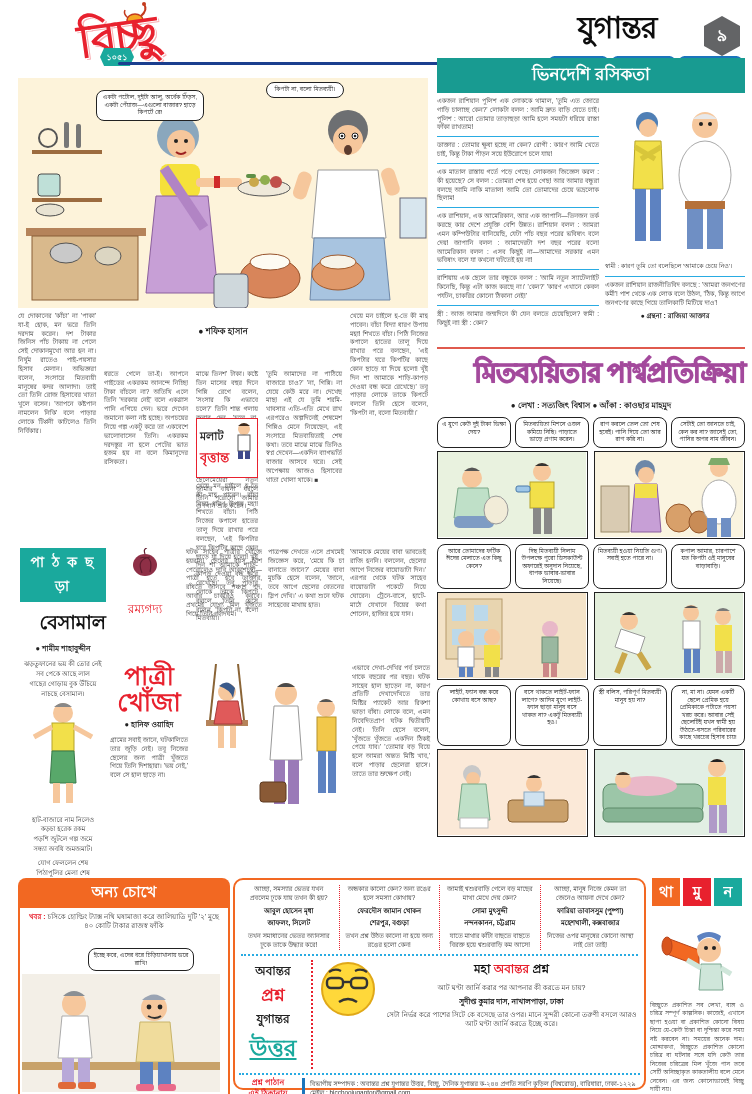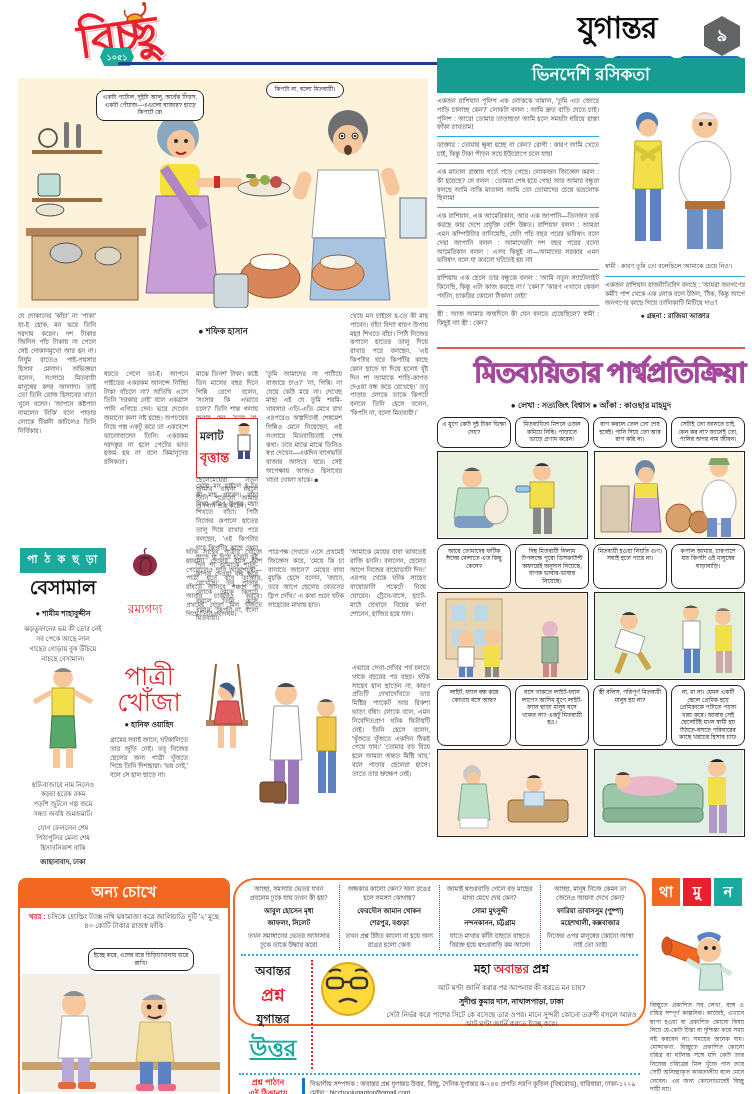--- a/index.html
+++ b/index.html
@@ -62,48 +62,48 @@
   .strip-credit { font-size:8px; font-weight:bold; text-align:center; color:#222; margin-top:2px; }
   .strip-row { margin-top:5px; }
   .strip-bubbles { display:flex; gap:4px; align-items:stretch; }
   .strip-bubbles .bubble { flex:1; }
   .strip-panels { display:flex; gap:6px; margin-top:3px; }
   .panel { width:151px; height:88px; border:1.5px solid #222; position:relative; overflow:hidden; }
   .panel svg { display:block; }
 
   
   #reader { position:absolute; left:20px; top:548px; width:86px; height:326px; text-align:center; }
-  .reader-box { background:#1aa99d; color:#fff; font-size:11px; font-weight:bold; padding:3px 2px; letter-spacing:2px; }
-  .reader-title { font-size:19px; font-weight:bold; color:#111; font-family:"Liberation Serif","DejaVu Serif",serif; }
+  .reader-box { background:#1aa99d; color:#fff; font-size:14px; font-weight:bold; padding:3px 2px; letter-spacing:2px; }
+  .reader-title { font-size:19px; font-weight:bold; color:#111; margin-top:6px; font-family:"Liberation Serif","DejaVu Serif",serif;text-align:right; }
   .reader-byline { font-size:7.5px; font-weight:bold; margin-top:3px; color:#222; }
   .poem { font-size:6.6px; line-height:1.5; color:#333; margin-top:4px; }
   .reader-loc { font-size:6.8px; font-weight:bold; margin-top:3px; color:#222; }
 
   
   #romyo { position:absolute; left:110px; top:548px; width:320px; height:326px; }
   .romyo-top { display:flex; gap:6px; }
   .romyo-label-wrap { width:70px; text-align:center; }
   .romyo-label { color:#e8212e; font-weight:normal; font-size:12px; margin-top:18px; }
   .romyo-col { width:76px; }
   .patri-bottom { position:absolute; left:0; top:116px; width:320px; display:flex; gap:6px; }
-  .patri-title { color:#e8212e; font-weight:normal; font-size:25px; line-height:1.02; text-align:center; font-family:"Liberation Serif","DejaVu Serif",serif; }
+  .patri-title { color:#e8212e; font-weight:bold; font-size:25px; line-height:1.02; text-align:center; font-family:"Liberation Serif","DejaVu Serif",serif; }
   .patri-byline { font-size:7.5px; font-weight:bold; text-align:center; margin-top:4px; color:#222; }
   .patri-cartoon { width:152px; height:152px; background:#fff; }
 
   
   #onno { position:absolute; left:18px; top:878px; width:212px; height:212px; }
   .onno-banner { background:#f26822; color:#fff; font-size:15px; font-weight:bold; text-align:center; border-radius:8px 8px 0 0; padding:2px 0 3px; }
   .onno-box { border:2px solid #f26822; border-top:none; height:188px; padding:4px; position:relative; background:#fff; }
   .onno-news { font-size:7px; line-height:1.35; color:#333; text-align:center; }
   .onno-news b { color:#e8212e; }
   .onno-bubble { position:absolute; left:68px; top:40px; width:106px; z-index:2; }
   .onno-art { position:absolute; left:2px; bottom:2px; }
 
   
-  #qa-box { position:absolute; left:233px; top:878px; width:413px; height:148px; border:2px solid #f26822; border-radius:22px; padding:5px 4px 3px; background:#fff; }
+  #qa-box { position:absolute; left:233px; top:878px; width:413px; height:212px; border:2px solid #f26822; border-radius:10px; padding:5px 4px 3px; background:#fff; }
   .qa-cols { display:flex; }
   .qa-col { flex:1; padding:0 5px; text-align:center; border-right:1.4px dotted #e8212e; }
   .qa-col:last-child { border-right:none; }
   .qa-q { font-size:6.4px; line-height:1.35; color:#333; }
   .qa-name { font-size:6.8px; font-weight:bold; margin-top:3px; color:#111; }
   .qa-addr { font-size:6.8px; font-weight:bold; color:#111; }
   .qa-a { font-size:6.4px; line-height:1.35; margin-top:3px; color:#333; }
   .qa-sep { border:none; border-top:2px dotted #29abe2; margin:4px 2px; }
   .ob-row { display:flex; align-items:flex-start; gap:6px; }
   .ob-title { width:74px; text-align:center; border-right:2px dotted #e8212e; padding:2px 4px 0 0; }

